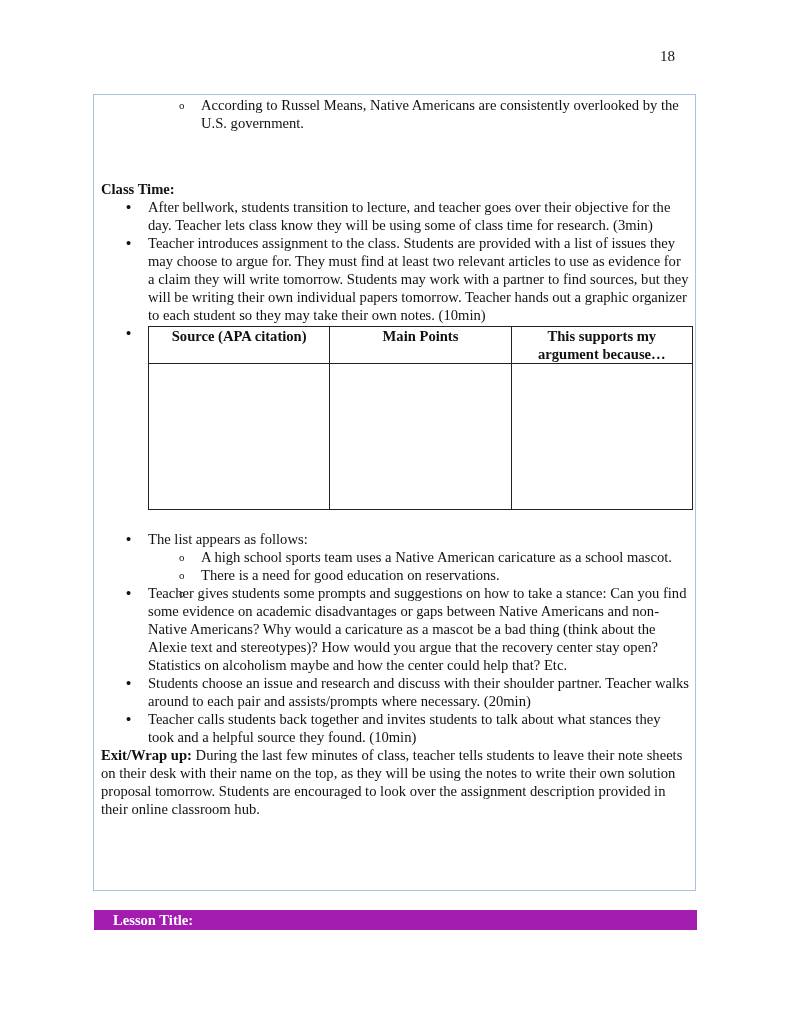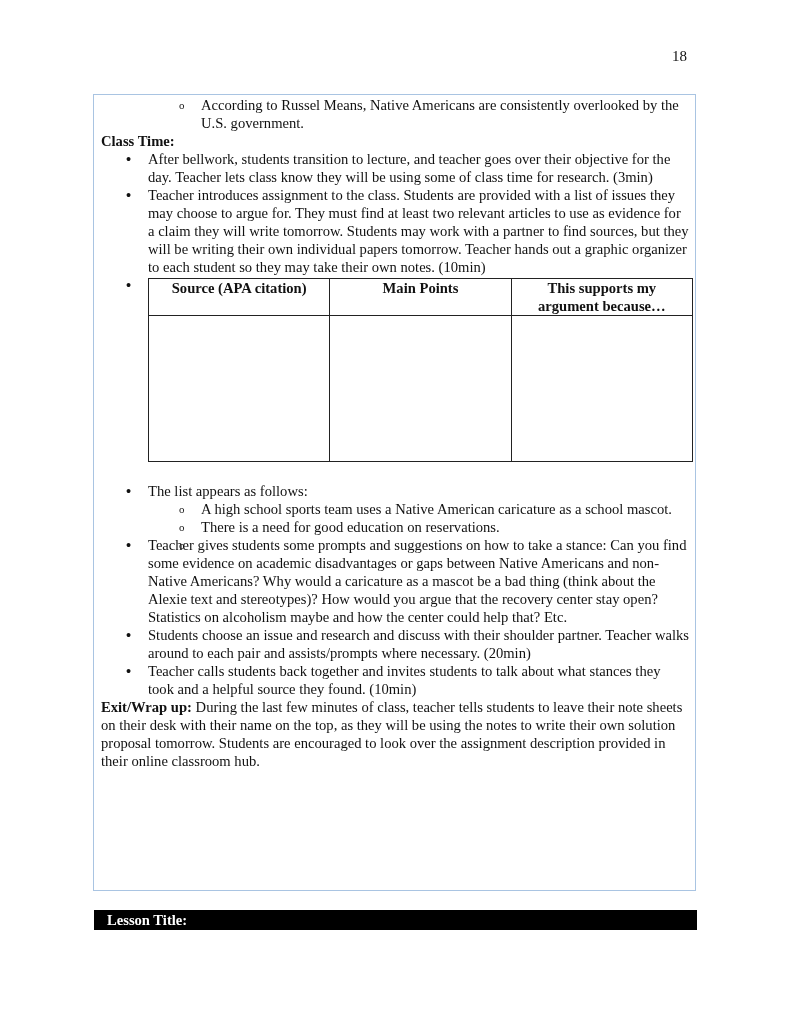--- a/index.html
+++ b/index.html
@@ -2,49 +2,49 @@
 <html><head>
 <meta charset="utf-8">
 <style>
   html, body { margin: 0; padding: 0; background: #ffffff; }
   body {
     width: 791px; height: 1023px; position: relative; overflow: hidden;
     font-family: "Liberation Serif", "DejaVu Serif", serif;
     color: #111111; font-size: 14.6px; line-height: 18px;
   }
   .page-number {
-    position: absolute; top: 47px; left: 660px; width: 39px; text-align: center;
+    position: absolute; top: 47px; left: 660px; width: 39px; text-align: left;
     font-size: 15px;
   }
   .lesson-box {
     position: absolute; left: 93px; top: 94px; width: 603px; height: 797px;
     border: 1px solid #a9c4e2; box-sizing: border-box;
     padding: 1px 6px 0 7px;
   }
   .sub { position: relative; padding-left: 100px; }
   .sub .mark { position: absolute; left: 78px; top: 0; font-size: 11px; }
   .bul { position: relative; padding-left: 47px; }
   .bul .mark { position: absolute; left: 25px; top: 0; font-weight: bold; }
-  .heading-label { font-weight: bold; }
+  .heading-label { font-weight: bold; margin-top: 48px; }
   .underline-line { text-decoration: underline; }
   table.organizer {
     border-collapse: collapse; margin-left: 47px; margin-top: 2px;
     width: 545px;
   }
   table.organizer th, table.organizer td {
     border: 1.5px solid #222; padding: 0 4px; vertical-align: top;
     text-align: center; font-weight: bold; width: 33.33%;
   }
   table.organizer th { height: 36px; }
   table.organizer td { height: 145px; }
   .spacer { height: 20px; }
   .lesson-title-bar {
     position: absolute; left: 94px; top: 910px; width: 603px; height: 20px;
-    background: #000000; color: #ffffff; font-weight: bold;
-    box-sizing: border-box; padding: 1px 13px; font-size: 14.6px; line-height: 18px;
+    background: #a21caf; color: #ffffff; font-weight: bold;
+    box-sizing: border-box; padding: 1px 19px; font-size: 14.6px; line-height: 18px;
   }
 </style>
 </head>
 <body>
 
 <div class="page-number">18</div>
 
 <div class="lesson-box">
 
   <div class="sub">

